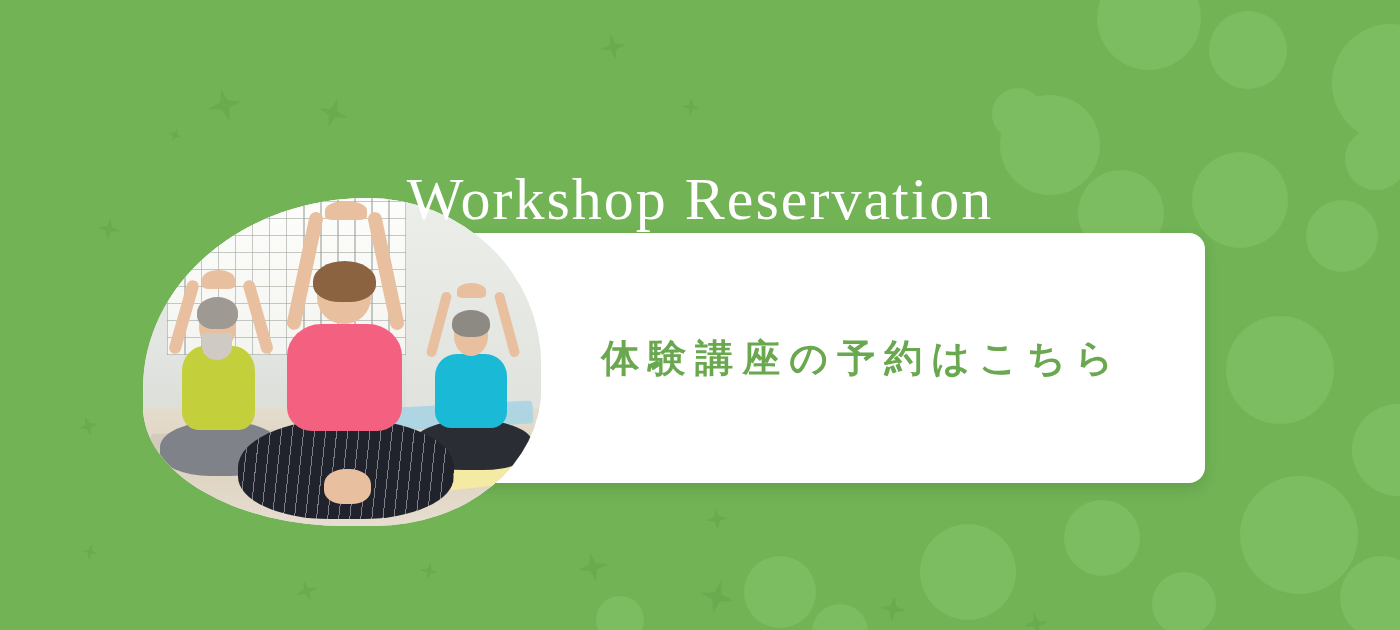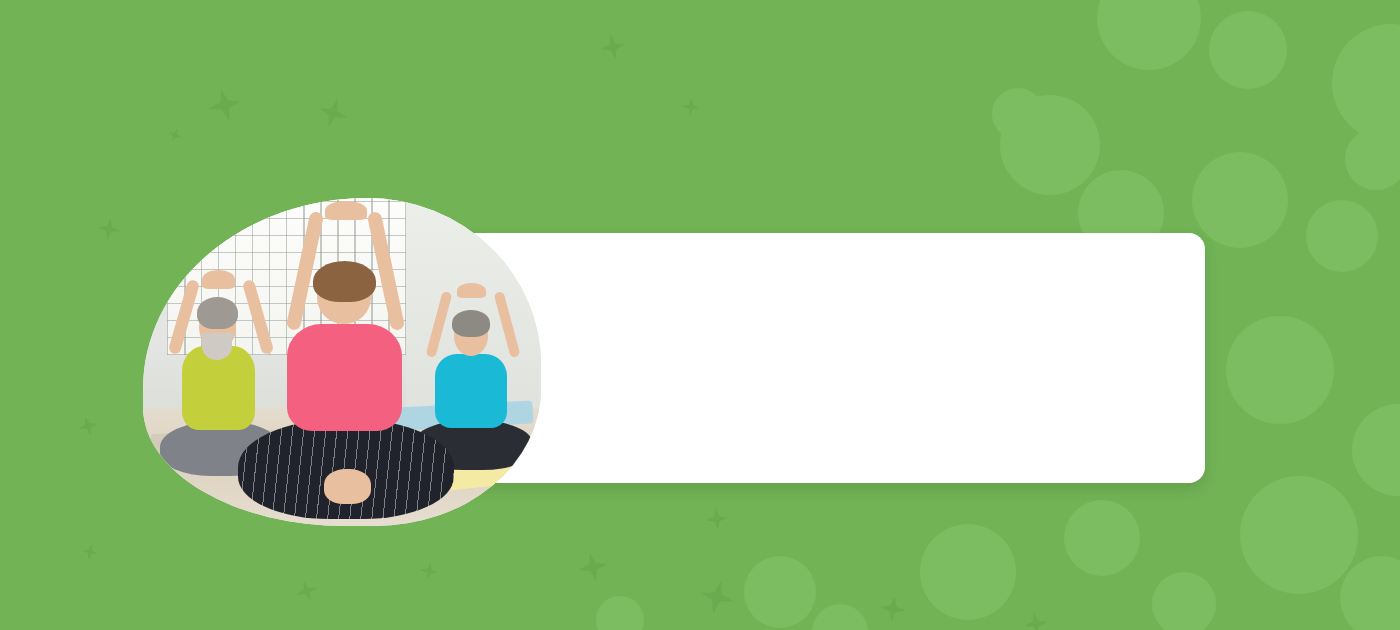--- a/index.html
+++ b/index.html
@@ -289,23 +289,25 @@
       <div class="s" style="left: 578px; top: 552px; width: 30px; height: 30px; transform: rotate(-12deg);"></div>
       <div class="s" style="left: 700px; top: 580px; width: 34px; height: 34px; transform: rotate(14deg);"></div>
       <div class="s" style="left: 706px; top: 508px; width: 22px; height: 22px; transform: rotate(-6deg);"></div>
       <div class="s" style="left: 880px; top: 596px; width: 26px; height: 26px; transform: rotate(8deg);"></div>
       <div class="s" style="left: 296px; top: 580px; width: 22px; height: 22px; transform: rotate(-18deg);"></div>
       <div class="s" style="left: 420px; top: 562px; width: 18px; height: 18px; transform: rotate(10deg);"></div>
       <div class="s" style="left: 1024px; top: 612px; width: 24px; height: 24px; transform: rotate(-10deg);"></div>
       <div class="s" style="left: 168px; top: 128px; width: 14px; height: 14px; transform: rotate(20deg);"></div>
     </div>
 
+  <h1 class="page-title">Workshop Reservation</h1>
 
   <div class="cta-card"></div>
 
+  <div class="cta-text">体験講座の予約はこちら</div>
 
   <div class="photo-blob">
     <div class="scene">
       <div class="wall"></div>
       <div class="window"></div>
       <div class="wall-right"></div>
       <div class="floor"></div>
 
       <div class="mat-grey"></div>
       <div class="mat-blue"></div>

